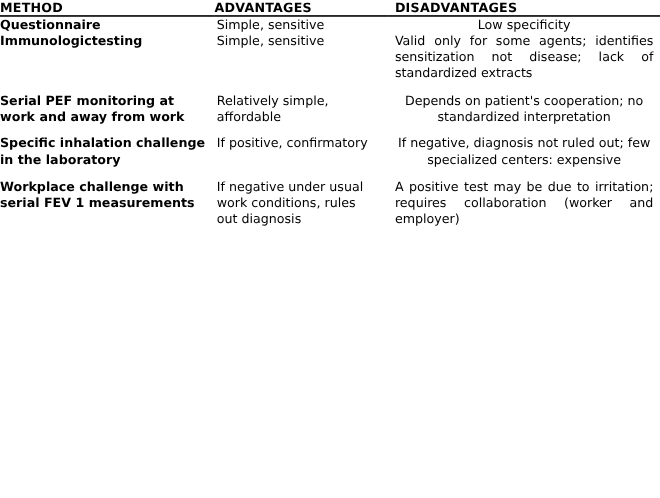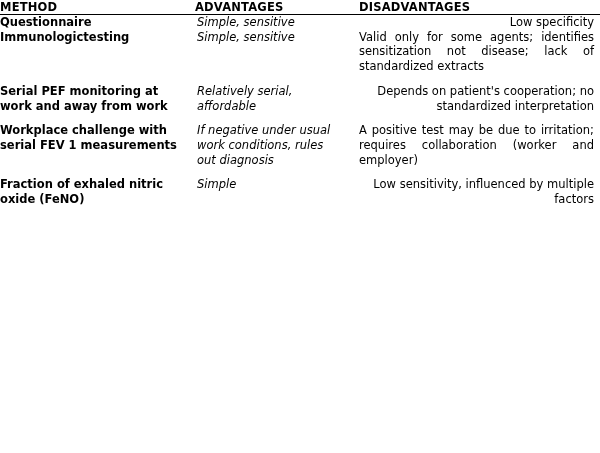--- a/index.html
+++ b/index.html
@@ -50,31 +50,30 @@
   }
   .data-row td.cell-method {
     font-weight: bold;
     padding-right: 6px;
     margin-left: 13px;
   }
   .data-row td.cell-adv {
     font-weight: normal;
     padding-left: 2px;
     padding-right: 8px;
-    font-style: italic;
   }
   .data-row td.cell-dis {
     font-weight: normal;
     padding-left: 6px;
     padding-right: 6px;
     text-align: justify;
     text-justify: inter-word;
   }
   .data-row td.cell-dis.no-justify {
-    text-align: right;
+    text-align: center;
   }
   .spacer-top { padding-top: 10px !important; }
 </style>
 </head>
 <body>
 
 <div class="table-wrap">
   <table class="doc-table">
     <colgroup>
       <col class="col-method">
@@ -94,28 +93,28 @@
         <td class="cell-adv">Simple, sensitive</td>
         <td class="cell-dis no-justify">Low specificity</td>
       </tr>
       <tr class="data-row">
         <td class="cell-method">Immunologictesting</td>
         <td class="cell-adv">Simple, sensitive</td>
         <td class="cell-dis">Valid only for some agents; identifies sensitization not disease; lack of standardized extracts</td>
       </tr>
       <tr class="data-row">
         <td class="cell-method spacer-top">Serial PEF monitoring at work and away from work</td>
-        <td class="cell-adv spacer-top">Relatively serial, affordable</td>
+        <td class="cell-adv spacer-top">Relatively simple, affordable</td>
         <td class="cell-dis no-justify spacer-top">Depends on patient's cooperation; no standardized interpretation</td>
+      </tr>
+      <tr class="data-row">
+        <td class="cell-method spacer-top">Specific inhalation challenge in the laboratory</td>
+        <td class="cell-adv spacer-top">If positive, confirmatory</td>
+        <td class="cell-dis no-justify spacer-top">If negative, diagnosis not ruled out; few specialized centers: expensive</td>
       </tr>
       <tr class="data-row">
         <td class="cell-method spacer-top">Workplace challenge with serial FEV 1 measurements</td>
         <td class="cell-adv spacer-top">If negative under usual work conditions, rules out diagnosis</td>
         <td class="cell-dis spacer-top">A positive test may be due to irritation; requires collaboration (worker and employer)</td>
       </tr>
-      <tr class="data-row">
-        <td class="cell-method spacer-top">Fraction of exhaled nitric oxide (FeNO)</td>
-        <td class="cell-adv spacer-top">Simple</td>
-        <td class="cell-dis no-justify spacer-top">Low sensitivity, influenced by multiple factors</td>
-      </tr>
     </tbody>
   </table>
 </div>
 
 </body></html>

